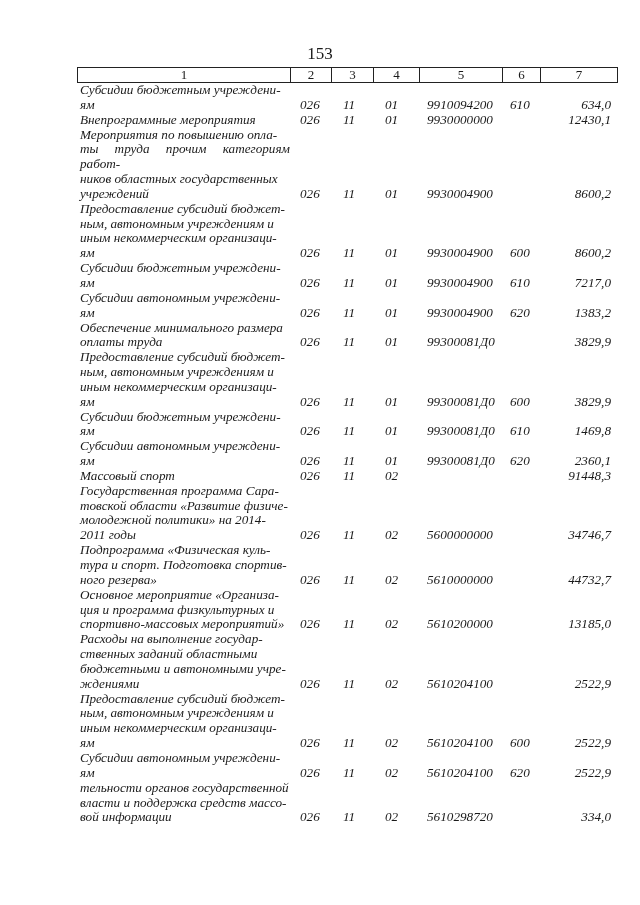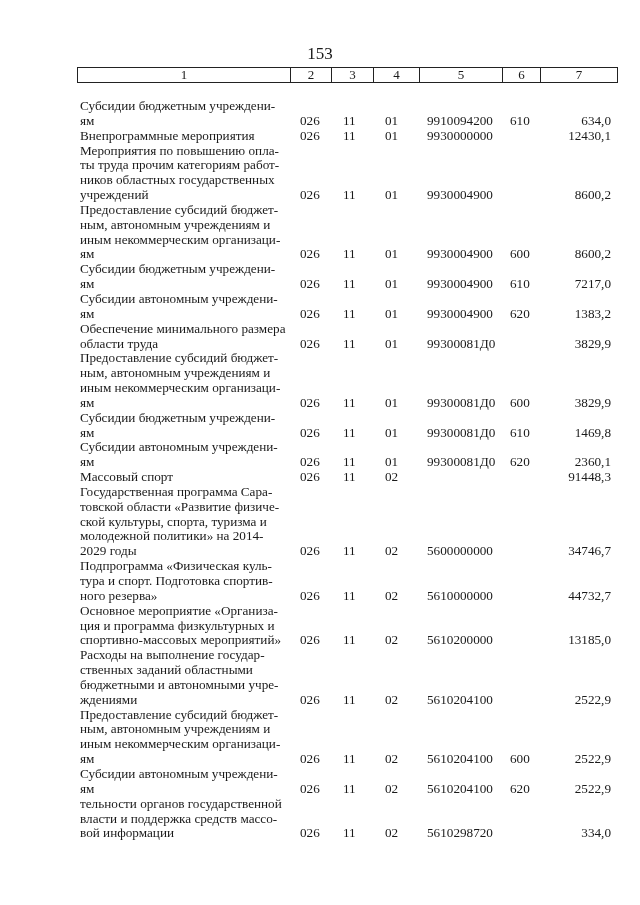--- a/index.html
+++ b/index.html
@@ -3,21 +3,21 @@
 <meta charset="utf-8">
 <style>
   html, body { margin:0; padding:0; background:#ffffff; }
   body { width:640px; height:905px; position:relative; overflow:hidden;
          font-family:"Liberation Serif", serif; color:#1a1a1a; }
   .page-num { position:absolute; top:44px; left:0; width:640px; text-align:center;
               font-size:17px; }
   table.hdr { position:absolute; top:67px; left:77px; border-collapse:collapse;
               font-size:13px; }
   table.hdr td { border:1px solid #222; height:14px; padding:0; text-align:center; line-height:14px; }
-  .rows { position:absolute; top:99px; left:80px; width:540px; }
+  .rows { position:absolute; top:83px; left:80px; width:540px;font-style:italic; }
   .row { position:relative; display:flex; align-items:flex-end; font-size:13.2px; line-height:14.85px; }
   .c1 { width:210px; text-align:justify; text-align-last:left; flex:none; }
   .c1 span { display:block; }
   .c2 { position:absolute; left:220px; bottom:0; }
   .c3 { position:absolute; left:263px; bottom:0; }
   .c4 { position:absolute; left:305px; bottom:0; }
   .c5 { position:absolute; left:347px; bottom:0; }
   .c6 { position:absolute; left:430px; bottom:0;margin-top:28px; }
   .c7 { position:absolute; right:9px; bottom:0; text-align:left; }
 </style>
@@ -112,21 +112,21 @@
       <div class="c2">026</div>
       <div class="c3">11</div>
       <div class="c4">01</div>
       <div class="c5">9930004900</div>
       <div class="c6">620</div>
       <div class="c7">1383,2</div>
     </div>
     <div class="row">
       <div class="c1">
         <span>Обеспечение минимального размера</span>
-        <span>области труда</span>
+        <span>оплаты труда</span>
       </div>
       <div class="c2">026</div>
       <div class="c3">11</div>
       <div class="c4">01</div>
       <div class="c5">99300081Д0</div>
       <div class="c6"></div>
       <div class="c7">3829,9</div>
     </div>
     <div class="row">
       <div class="c1">
@@ -174,23 +174,22 @@
       <div class="c3">11</div>
       <div class="c4">02</div>
       <div class="c5"></div>
       <div class="c6"></div>
       <div class="c7">91448,3</div>
     </div>
     <div class="row">
       <div class="c1">
         <span>Государственная программа Сара-</span>
         <span>товской области «Развитие физиче-</span>
-        <span>ской культуры, спорта, туризма и</span>
         <span>молодежной политики» на 2014-</span>
-        <span>2029 годы</span>
+        <span>2011 годы</span>
       </div>
       <div class="c2">026</div>
       <div class="c3">11</div>
       <div class="c4">02</div>
       <div class="c5">5600000000</div>
       <div class="c6"></div>
       <div class="c7">34746,7</div>
     </div>
     <div class="row">
       <div class="c1">

